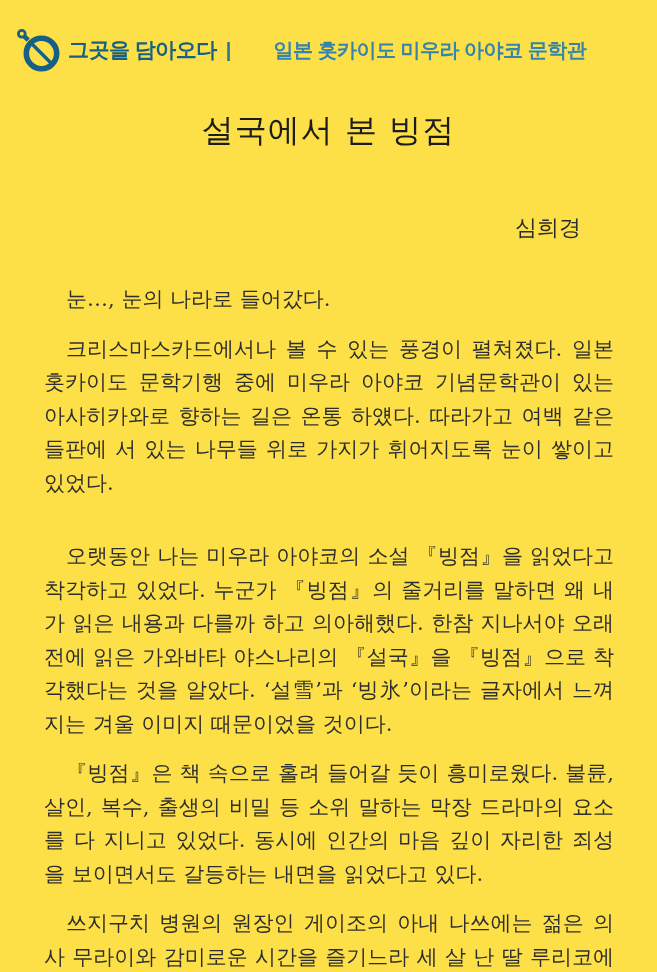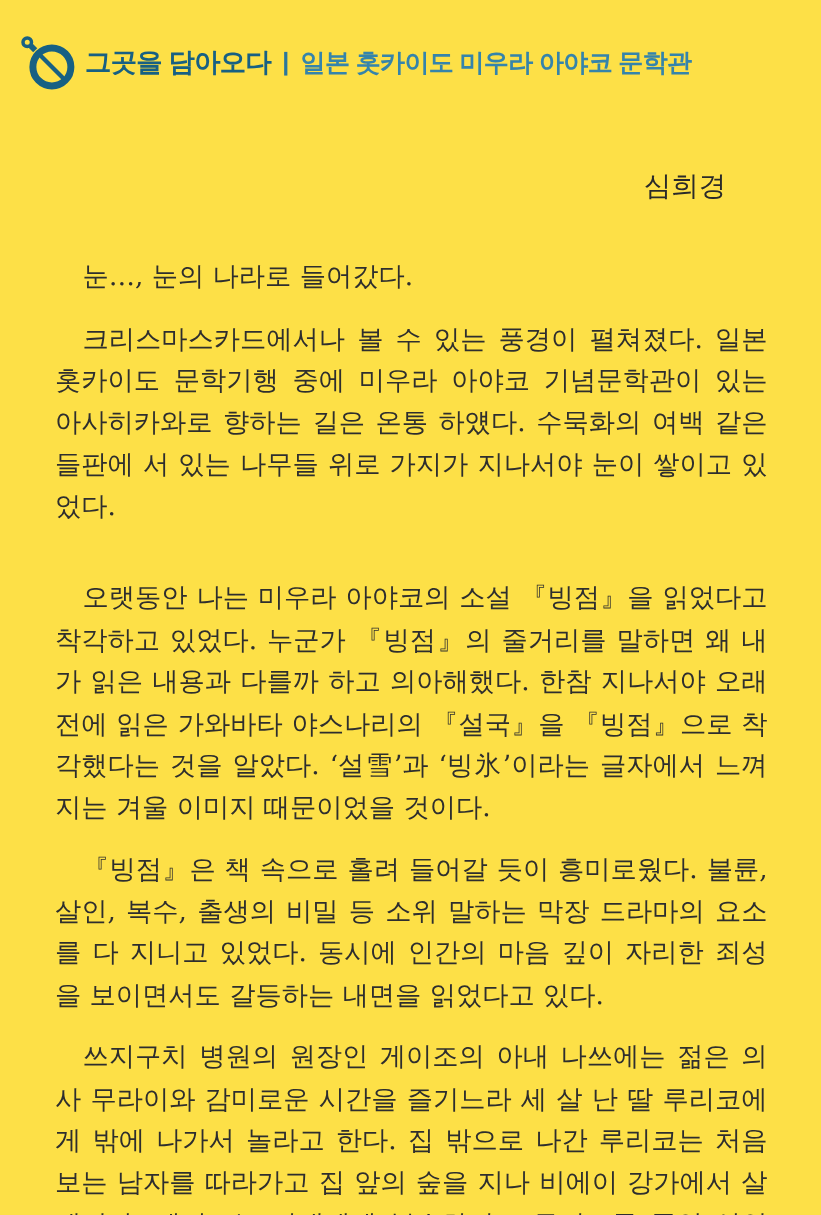--- a/index.html
+++ b/index.html
@@ -37,20 +37,21 @@
     font-size: 20px;
     font-weight: 700;
     color: #2a769c;
     margin: 0 9px;
   }
   .subtitle {
     font-size: 20px;
     font-weight: 700;
     color: #3584ab;
     letter-spacing: -0.5px;
+    margin-left: 33px;
   }
   
   .title {
     margin: 36px 0 0 0;
     text-align: center;
     font-size: 32px;
     line-height: 42px;
     font-weight: 400;
     letter-spacing: 1px;
     color: #1c1c1c;
@@ -93,24 +94,25 @@
         <line x1="17.8" y1="17.8" x2="35.2" y2="35.2" stroke="#176083" stroke-width="3.4" stroke-linecap="round"></line>
         <line x1="13.2" y1="13.2" x2="9.6" y2="9.6" stroke="#176083" stroke-width="4.6"></line>
         <circle cx="6.8" cy="6.8" r="3.4" fill="none" stroke="#176083" stroke-width="2.8"></circle>
       </svg>
     </span>
     <span class="series">그곳을 담아오다</span>
     <span class="sep">|</span>
     <span class="subtitle">일본 홋카이도 미우라 아야코 문학관</span>
   </header>
 
+  <h1 class="title">설국에서 본 빙점</h1>
 
   <div class="author">심희경</div>
 
   <div class="body">
     <p>눈…, 눈의 나라로 들어갔다.</p>
-    <p>크리스마스카드에서나 볼 수 있는 풍경이 펼쳐졌다. 일본 홋카이도 문학기행 중에 미우라 아야코 기념문학관이 있는 아사히카와로 향하는 길은 온통 하얬다. 수묵화의 여백 같은 들판에 서 있는 나무들 위로 가지가 지나서야 눈이 쌓이고 있었다.</p>
+    <p>크리스마스카드에서나 볼 수 있는 풍경이 펼쳐졌다. 일본 홋카이도 문학기행 중에 미우라 아야코 기념문학관이 있는 아사히카와로 향하는 길은 온통 하얬다. 따라가고 여백 같은 들판에 서 있는 나무들 위로 가지가 휘어지도록 눈이 쌓이고 있었다.</p>
     <p class="new-section">오랫동안 나는 미우라 아야코의 소설 『빙점』을 읽었다고 착각하고 있었다. 누군가 『빙점』의 줄거리를 말하면 왜 내가 읽은 내용과 다를까 하고 의아해했다. 한참 지나서야 오래전에 읽은 가와바타 야스나리의 『설국』을 『빙점』으로 착각했다는 것을 알았다. ‘설雪’과 ‘빙氷’이라는 글자에서 느껴지는 겨울 이미지 때문이었을 것이다.</p>
     <p>『빙점』은 책 속으로 홀려 들어갈 듯이 흥미로웠다. 불륜, 살인, 복수, 출생의 비밀 등 소위 말하는 막장 드라마의 요소를 다 지니고 있었다. 동시에 인간의 마음 깊이 자리한 죄성을 보이면서도 갈등하는 내면을 읽었다고 있다.</p>
     <p>쓰지구치 병원의 원장인 게이조의 아내 나쓰에는 젊은 의사 무라이와 감미로운 시간을 즐기느라 세 살 난 딸 루리코에게 밖에 나가서 놀라고 한다. 집 밖으로 나간 루리코는 처음 보는 남자를 따라가고 집 앞의 숲을 지나 비에이 강가에서 살해된다. 게이조는 아내에게 복수하려고 루리코를 죽인 살인자의 딸을 입양한다. 내막을 모르는 나쓰에는 양딸 요코를</p>
   </div>
 
 </div>
 
 </body></html>

